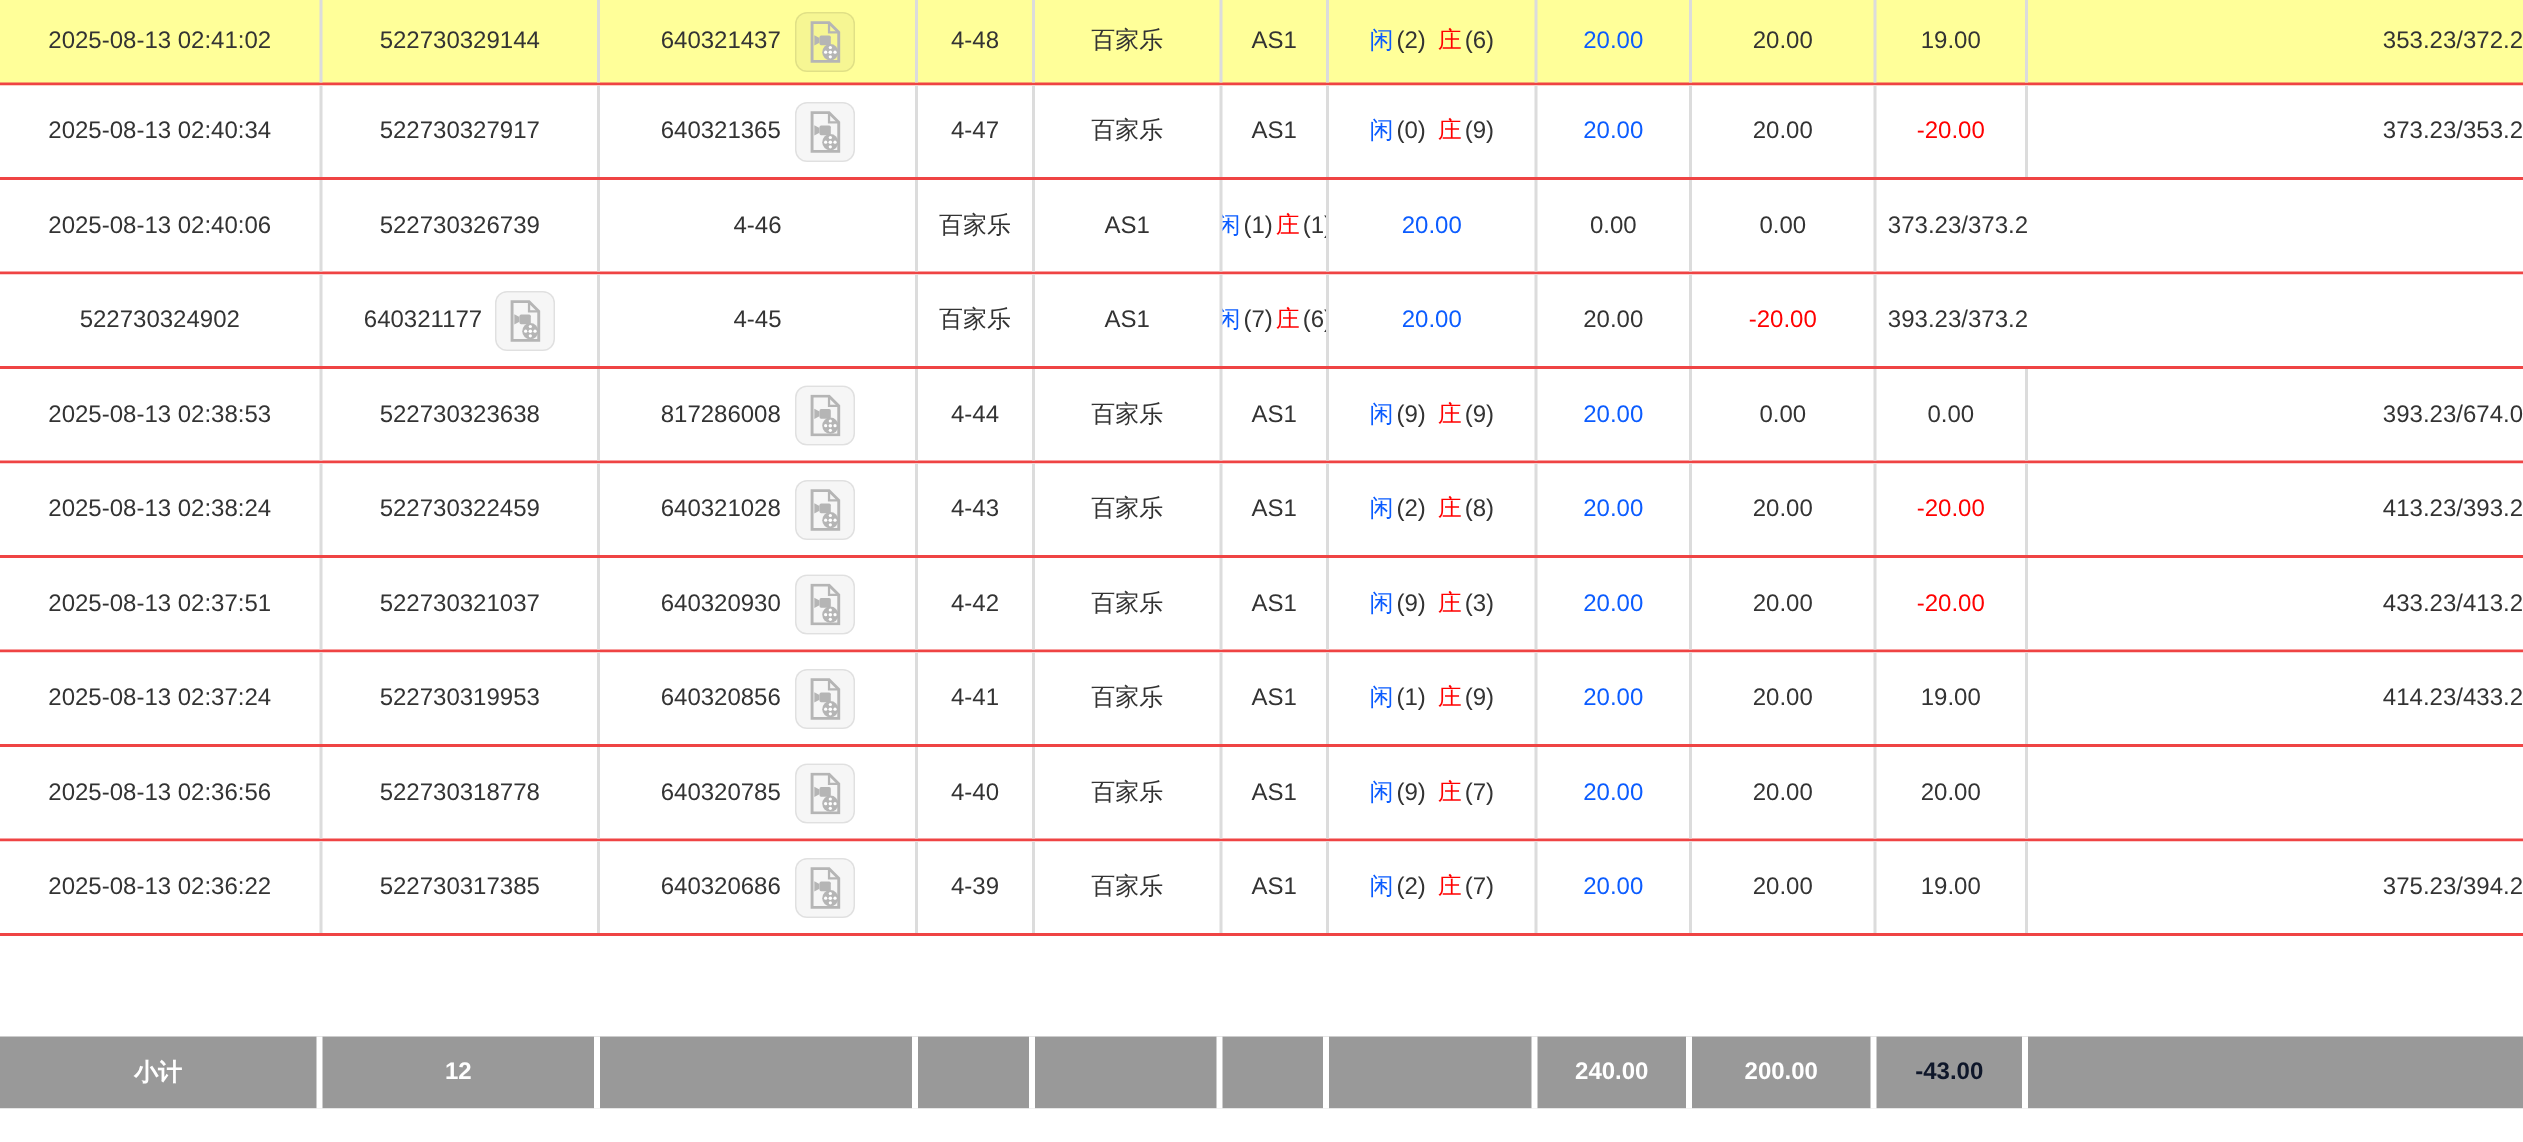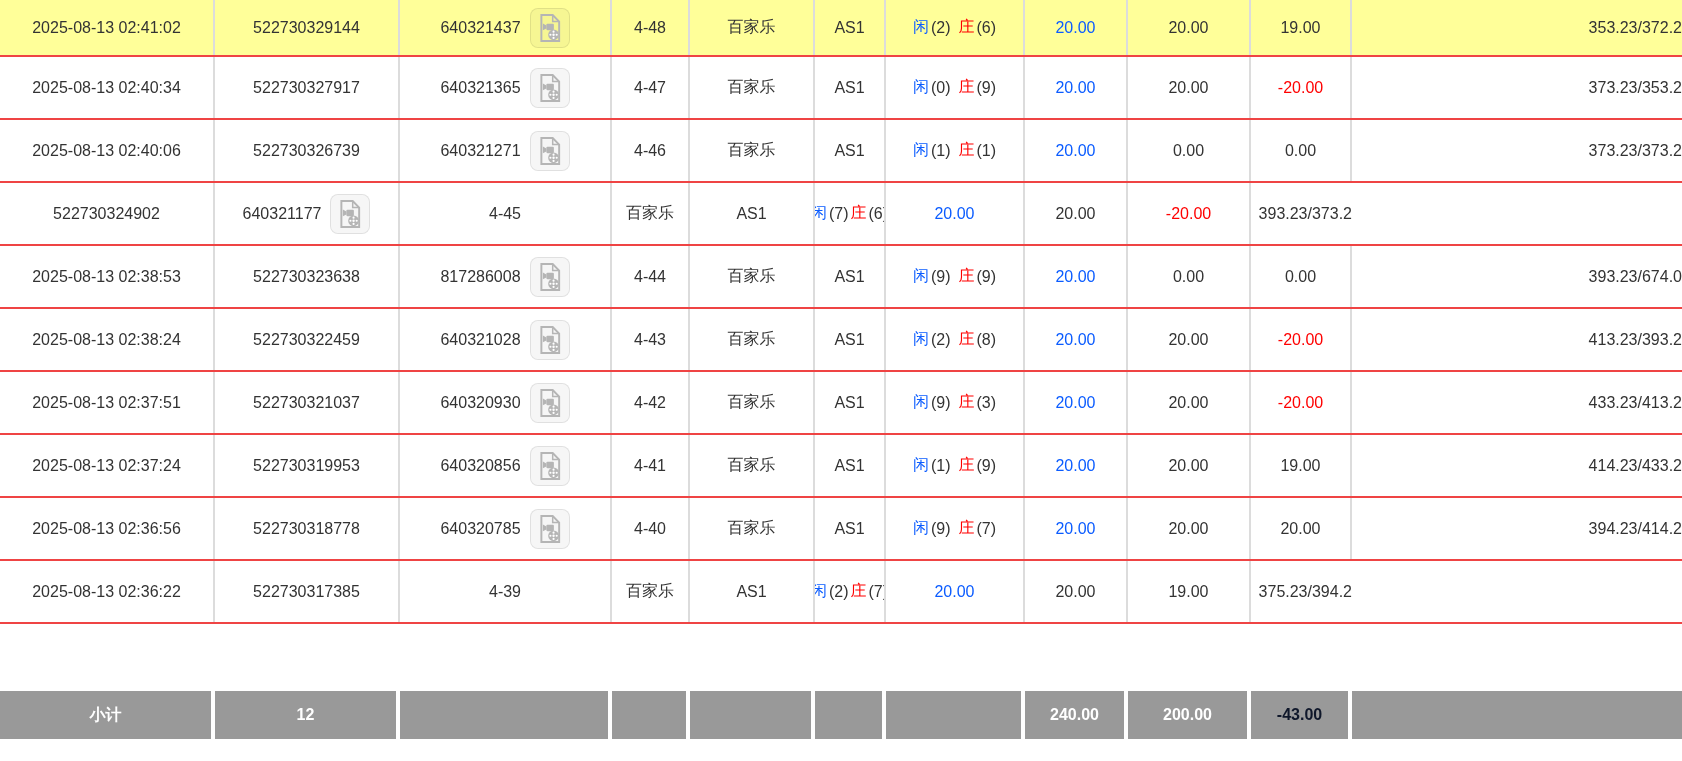--- a/index.html
+++ b/index.html
@@ -144,37 +144,20 @@
           <span class="result-part">(9)</span>
         </div>
         <div class="cell blue">20.00</div>
         <div class="cell ">20.00</div>
         <div class="cell redtx">-20.00</div>
         <div class="cell balance">373.23/353.2</div>
       </div>
       <div class="grid-row row">
         <div class="cell ">2025-08-13 02:40:06</div>
         <div class="cell ">522730326739</div>
-        <div class="cell ">
-          <span>640321271</span>
-          <span class="icon-btn">
-            <svg width="26" height="28" viewBox="0 0 24 26">
-              <path d="M4 1 H14.5 L20.5 7 V25 H4 Z" fill="none" stroke="#b5b5b5" stroke-width="1.8"></path>
-              <path d="M14.5 1 V7 H20.5" fill="none" stroke="#b5b5b5" stroke-width="1.4"></path>
-              <rect x="8.6" y="9" width="7" height="6" rx="1" fill="#b5b5b5"></rect>
-              <path d="M8.6 10.6 L5.4 8.8 V15.2 L8.6 13.4 Z" fill="#b5b5b5"></path>
-              <circle cx="15.3" cy="19.3" r="5" fill="#b5b5b5"></circle>
-              <circle cx="15.3" cy="19.3" r="1.1" fill="#ffffff"></circle>
-              <circle cx="15.3" cy="16.4" r="1.0" fill="#ffffff"></circle>
-              <circle cx="12.4" cy="19.3" r="1.0" fill="#ffffff"></circle>
-              <circle cx="18.2" cy="19.3" r="1.0" fill="#ffffff"></circle>
-              <circle cx="15.3" cy="22.2" r="1.0" fill="#ffffff"></circle>
-            </svg>
-          </span>
-        </div>
         <div class="cell ">4-46</div>
         <div class="cell ">百家乐</div>
         <div class="cell ">AS1</div>
         <div class="cell ">
           <span class="blue result-part">闲</span>
           <span class="result-part">(1)</span>
           <span class="result-gap"></span>
           <span class="redtx result-part">庄</span>
           <span class="result-part">(1)</span>
         </div>
@@ -383,25 +366,41 @@
         <div class="cell ">
           <span class="blue result-part">闲</span>
           <span class="result-part">(9)</span>
           <span class="result-gap"></span>
           <span class="redtx result-part">庄</span>
           <span class="result-part">(7)</span>
         </div>
         <div class="cell blue">20.00</div>
         <div class="cell ">20.00</div>
         <div class="cell ">20.00</div>
-        <div class="cell balance">394.23/414.2</div>
       </div>
       <div class="grid-row row">
         <div class="cell ">2025-08-13 02:36:22</div>
         <div class="cell ">522730317385</div>
+        <div class="cell ">
+          <span>640320686</span>
+          <span class="icon-btn">
+            <svg width="26" height="28" viewBox="0 0 24 26">
+              <path d="M4 1 H14.5 L20.5 7 V25 H4 Z" fill="none" stroke="#b5b5b5" stroke-width="1.8"></path>
+              <path d="M14.5 1 V7 H20.5" fill="none" stroke="#b5b5b5" stroke-width="1.4"></path>
+              <rect x="8.6" y="9" width="7" height="6" rx="1" fill="#b5b5b5"></rect>
+              <path d="M8.6 10.6 L5.4 8.8 V15.2 L8.6 13.4 Z" fill="#b5b5b5"></path>
+              <circle cx="15.3" cy="19.3" r="5" fill="#b5b5b5"></circle>
+              <circle cx="15.3" cy="19.3" r="1.1" fill="#ffffff"></circle>
+              <circle cx="15.3" cy="16.4" r="1.0" fill="#ffffff"></circle>
+              <circle cx="12.4" cy="19.3" r="1.0" fill="#ffffff"></circle>
+              <circle cx="18.2" cy="19.3" r="1.0" fill="#ffffff"></circle>
+              <circle cx="15.3" cy="22.2" r="1.0" fill="#ffffff"></circle>
+            </svg>
+          </span>
+        </div>
         <div class="cell ">4-39</div>
         <div class="cell ">百家乐</div>
         <div class="cell ">AS1</div>
         <div class="cell ">
           <span class="blue result-part">闲</span>
           <span class="result-part">(2)</span>
           <span class="result-gap"></span>
           <span class="redtx result-part">庄</span>
           <span class="result-part">(7)</span>
         </div>

